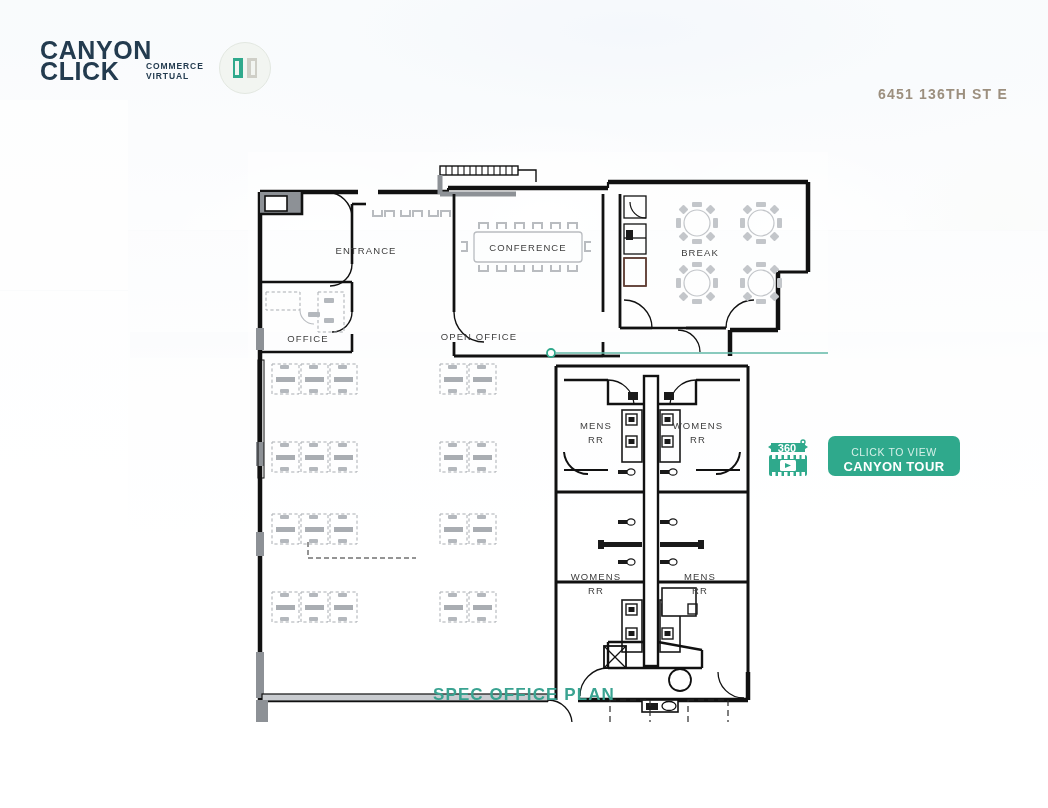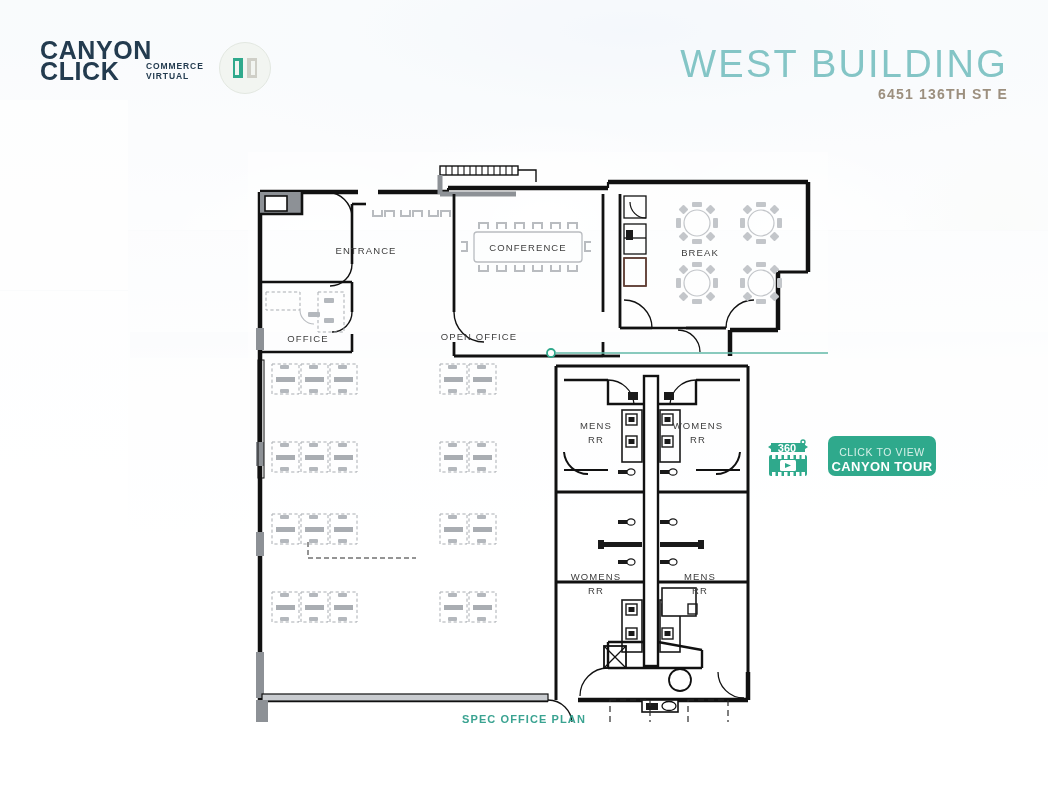--- a/index.html
+++ b/index.html
@@ -82,31 +82,31 @@
   }
 
   
   #plan{position:absolute;left:248px;top:152px;width:580px;height:570px;}
   #plan svg{display:block;}
 
   
   #tour-group{position:absolute;left:766px;top:436px;width:180px;height:48px;}
   #tour-icon{position:absolute;left:0;top:2px;width:44px;height:42px;}
   #tour-btn{
-    position:absolute;left:62px;top:0;width:108px;height:40px;border-radius:7px;
+    position:absolute;left:62px;top:0;width:132px;height:40px;border-radius:7px;
     background:#2fa98c;border:none;cursor:pointer;color:#ffffff;text-align:center;
     padding:0;
   }
   #tour-btn .l1{display:block;font-size:10.5px;letter-spacing:.6px;color:#d6f0e8;margin-top:7px;}
   #tour-btn .l2{display:block;font-size:13px;font-weight:bold;letter-spacing:.4px;color:#ffffff;margin-top:1px;}
 
   
   #plan-caption{
-    position:absolute;left:0;top:713px;width:1048px;text-align:center;
-    font-size:11px;font-weight:bold;letter-spacing:1.1px;color:#3aa391;
+    position:absolute;left:0;top:685px;width:1048px;text-align:center;
+    font-size:17px;font-weight:bold;letter-spacing:1.1px;color:#3aa391;
   }
 
   
   #footer{position:absolute;left:0;top:760px;width:1048px;height:48px;}
 </style>
 </head>
 <body>
 
 <div id="bg-photo">
   <div id="bg-sky"></div>
@@ -128,21 +128,20 @@
       <span>VIRTUAL</span>
     </div>
   </div>
 
   <div class="sf-badge">
     <span class="bk-l"></span>
     <span class="bk-r"></span>
   </div>
 
 
-  <div id="bldg-title">WEST BUILDING</div>
   <div id="bldg-addr">6451 136TH ST E</div>
 </div>
 
 <div id="plan">
 <svg width="580" height="570" viewBox="0 0 580 570" xmlns="http://www.w3.org/2000/svg">
   <defs>
     <g id="chair-u">
       <path d="M0,0 h11 v2 h-11 z M0,2 h2 v5 h-2 z M9,2 h2 v5 h-2 z" fill="#b9bcc0"></path>
     </g>
     <g id="chair-d">

